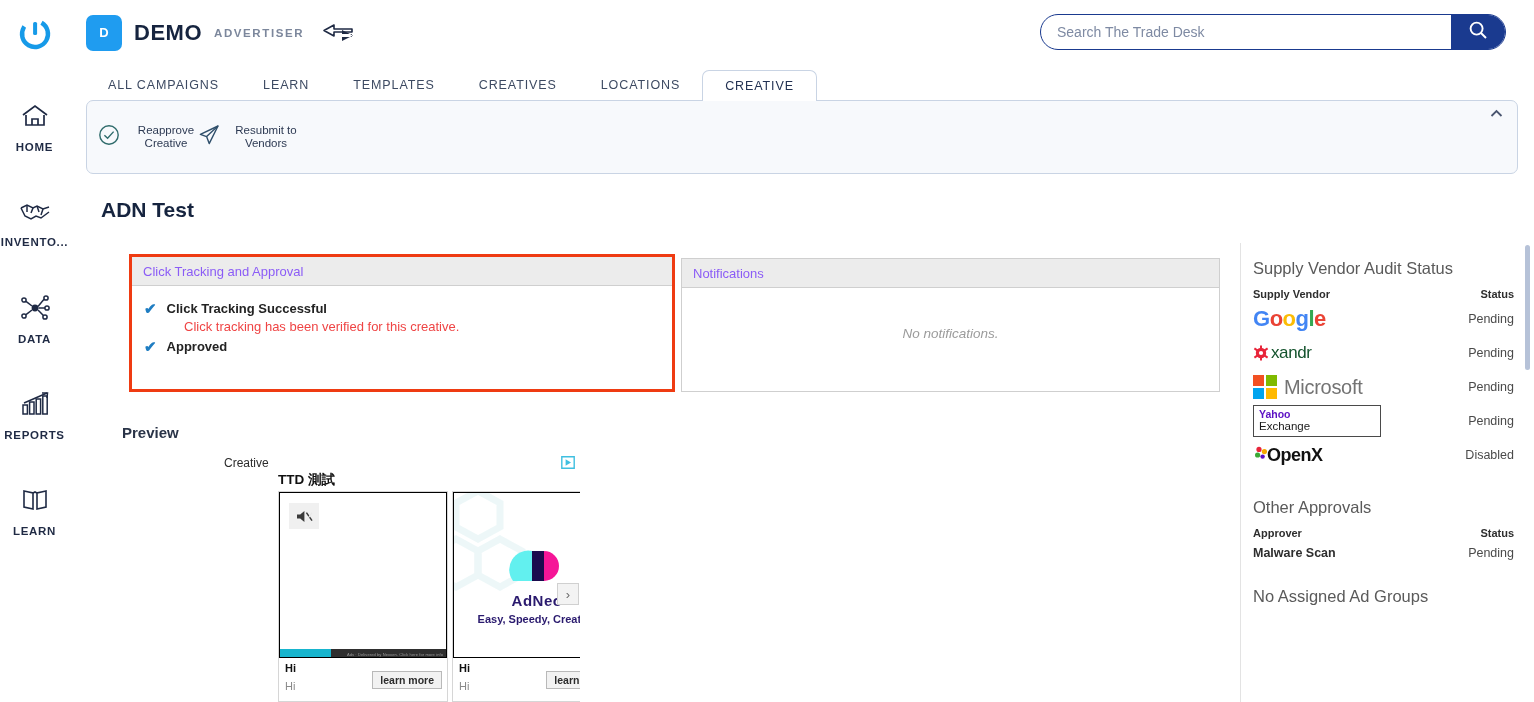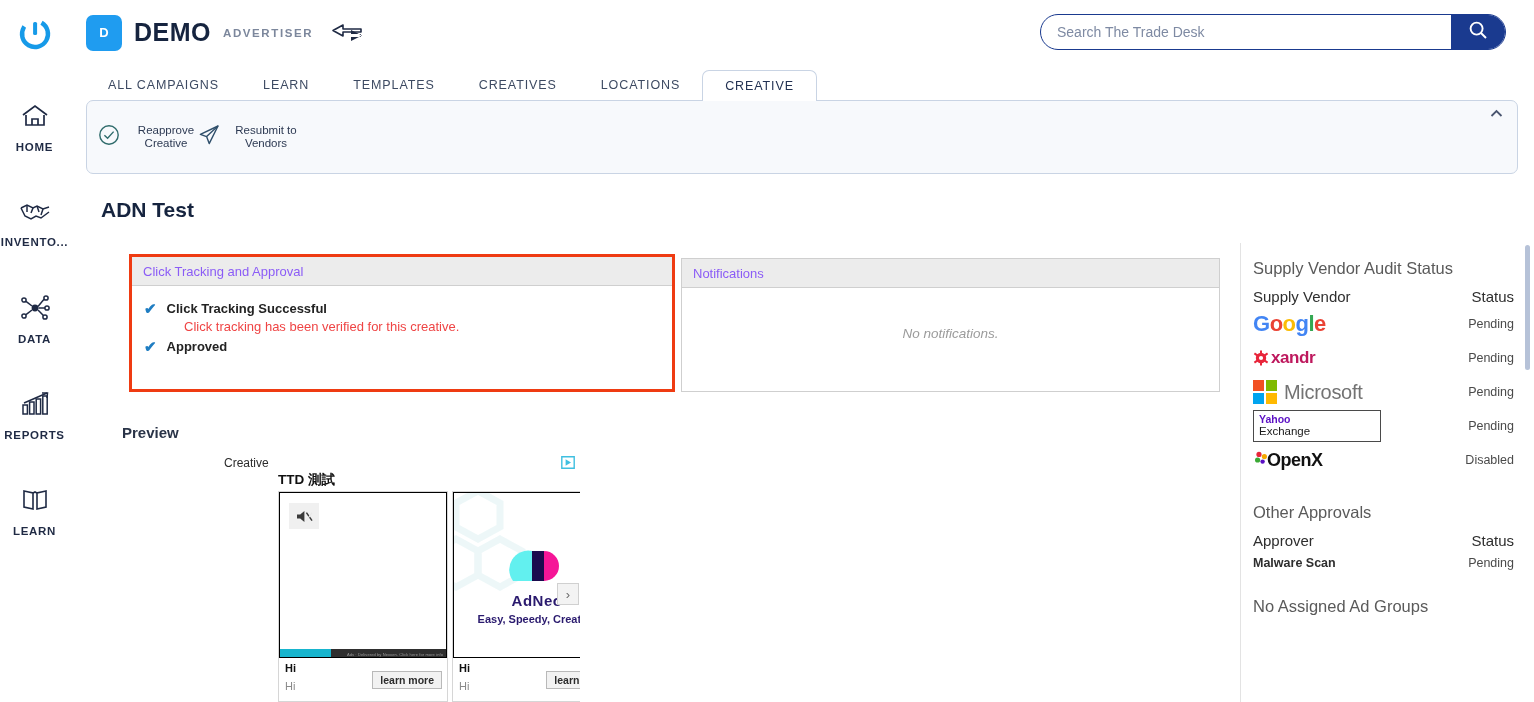--- a/index.html
+++ b/index.html
@@ -37,21 +37,21 @@
   .header {
     position: absolute; left: 70px; top: 0; width: 1464px; height: 65px;
     background: #ffffff; display: flex; align-items: center;
   }
   .brand { display: flex; align-items: center; gap: 12px; margin-left: 16px; }
   .brand-badge {
     width: 36px; height: 36px; border-radius: 7px; background: #1f9cf0;
     color: #fff; font-size: 13px; font-weight: bold;
     display: flex; align-items: center; justify-content: center;
   }
-  .brand-name { font-size: 25px; font-weight: bold; letter-spacing: 0.5px; color: #16243f; }
+  .brand-name { font-size: 22px; font-weight: bold; letter-spacing: 0.5px; color: #16243f; }
   .brand-sub { font-size: 11.5px; font-weight: bold; letter-spacing: 1.6px; color: #7c879c; }
   .brand-switch { margin-left: 6px; display:flex; align-items:center; cursor: pointer; }
 
   .searchwrap {
     position: absolute; right: 28px; top: 14px;
     width: 466px; height: 36px; display: flex;
     border: 1.6px solid #1a3a8f; border-radius: 18px; overflow: hidden; background: #fff;
   }
   .searchwrap input {
     flex: 1; border: none; outline: none; padding: 0 16px;
@@ -214,21 +214,21 @@
   .rightbar {
     position: absolute; left: 1240px; top: 243px; width: 294px; height: 459px;
     border-left: 1px solid #e3e3e3; padding: 16px 20px 0 12px;
   }
   .rb-h {
     font-size: 16.5px; color: #5a5a5a; margin-bottom: 10px;
   }
   .rb-h.second { margin-top: 26px; }
   .rb-cols {
     display: flex; justify-content: space-between; align-items: baseline;
-    font-size: 15px; font-weight: normal; color: #2e2e2e; margin-bottom: 2px;
+    font-size: 11px; font-weight: bold; color: #2e2e2e; margin-bottom: 2px;
   }
   .vendor-row {
     display: flex; justify-content: space-between; align-items: center;
     height: 34px;
   }
   .vendor-logo { display: flex; align-items: center; height: 26px; }
   .vendor-status { font-size: 12.5px; color: #4a4a4a; }
   .approver-row {
     display: flex; justify-content: space-between; align-items: center; height: 24px;
   }
@@ -237,21 +237,21 @@
     position: absolute; right: 4px; top: 2px; width: 5px; height: 125px;
     background: #b6c2d8; border-radius: 3px; cursor: pointer;
   }
   .rb-note { font-size: 16.5px; color: #5a5a5a; margin-top: 22px; }
 
   
   .g-word { font-family: "Liberation Sans", sans-serif; font-size: 22px; font-weight: bold;
             letter-spacing: -0.5px; line-height: 22px; }
   .ms-word { font-size: 20px; color: #737373; margin-left: 7px; letter-spacing: -0.3px; }
   .ms-squares { display: grid; grid-template-columns: 11px 11px; grid-template-rows: 11px 11px; gap: 2px; }
-  .xandr-word { font-size: 17px; font-weight: bold; color: #be185d; letter-spacing: -0.4px; }
+  .xandr-word { font-size: 17px; font-weight: normal; color: #14532d; letter-spacing: -0.4px; }
   .yahoo-box { border: 1px solid #4a4a4a; padding: 2px 15px 3px 5px; width: 128px; }
   .yahoo-top { font-size: 10.5px; font-weight: bold; color: #5b10c4; line-height: 12px; }
   .yahoo-bot { font-size: 11.5px; color: #1a1a1a; line-height: 13px; }
   .openx-word { font-size: 18px; font-weight: bold; color: #111; letter-spacing: -0.5px; margin-left: -6px; }
 </style>
 </head>
 <body>
 
 <div class="app">
 

